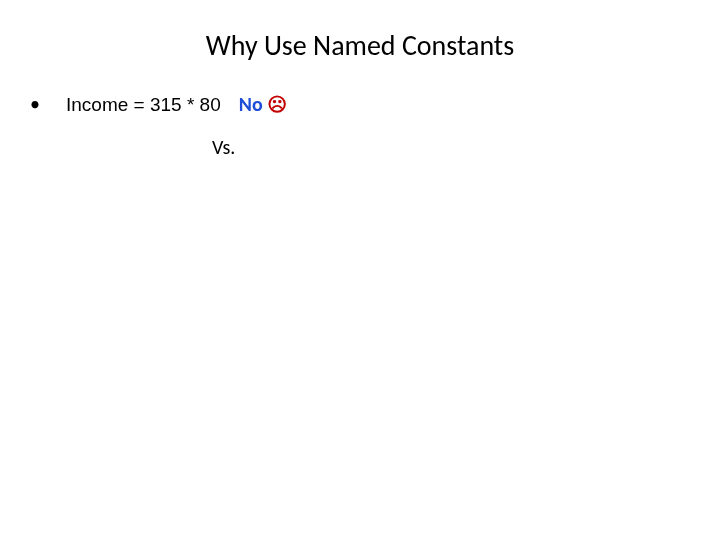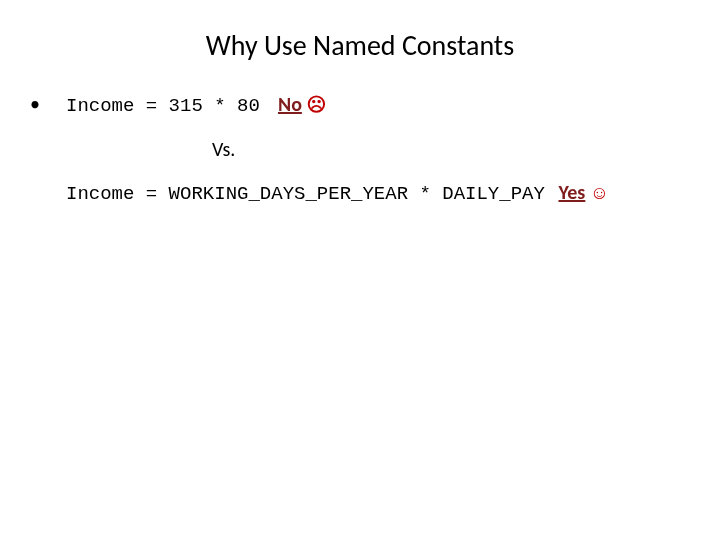--- a/index.html
+++ b/index.html
@@ -43,28 +43,27 @@
     content: "•";
     position: absolute;
     left: 0;
     top: 0;
   }
   .sub {
     margin-top: 4px;
     padding-left: 18px;
   }
   .code {
-    font-family: Liberation Mono, monospace;
+    font-family: Liberation Sans, sans-serif;
     font-size: 19px;
   }
   .no, .yes {
     font-family: "Segoe UI", Calibri, Arial, sans-serif;
     font-weight: 700;
-    color: #7f1d1d;
-    text-decoration: underline;
+    color: #1d4ed8;
   }
   .emo {
     font-family: Wingdings, "Segoe UI Symbol", sans-serif;
     font-weight: 700;
     color: #c00000;
     font-size: 19px;
   }
   .vs {
     font-family: Calibri, "Segoe UI", Arial, sans-serif;
     font-size: 20px;
@@ -89,24 +88,17 @@
           <div class="line">
             <span class="code">Income = 315 * 80</span>
             <span>&nbsp;&nbsp;</span>
             <span class="no">No</span>
             <span> </span>
             <span class="emo">☹</span>
           </div>
 
           <div class="vs">Vs.</div>
 
-          <div class="line">
-            <span class="code">Income = WORKING_DAYS_PER_YEAR * DAILY_PAY</span>
-            <span>&nbsp;</span>
-            <span class="yes">Yes</span>
-            <span> </span>
-            <span class="emo">☺</span>
-          </div>
         </div>
       </li>
     </ul>
   </div>
 </div>
 
 </body></html>

